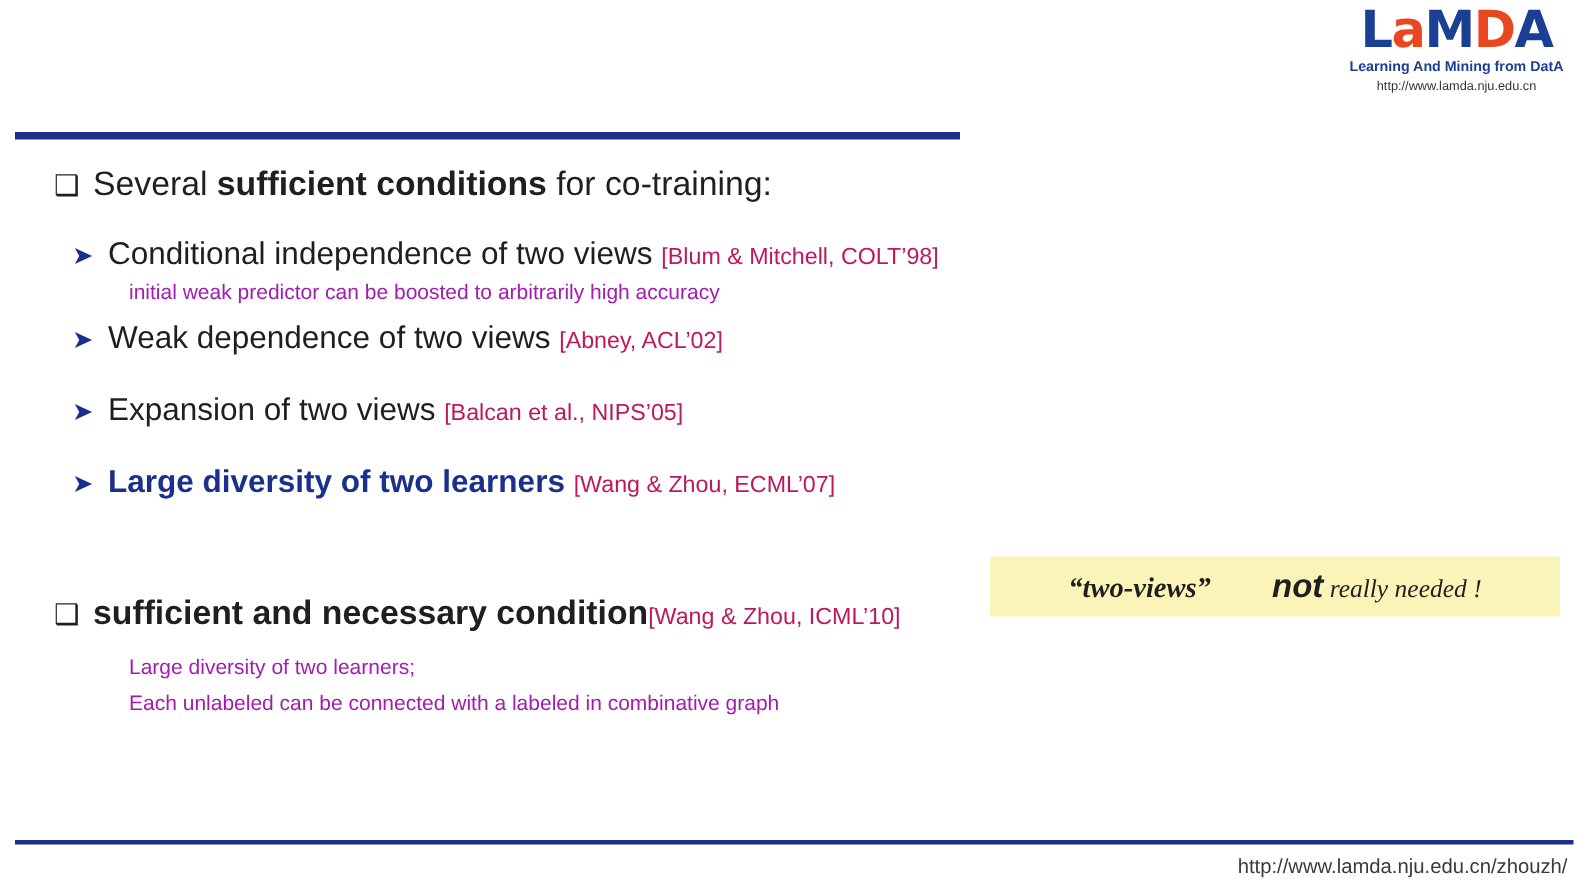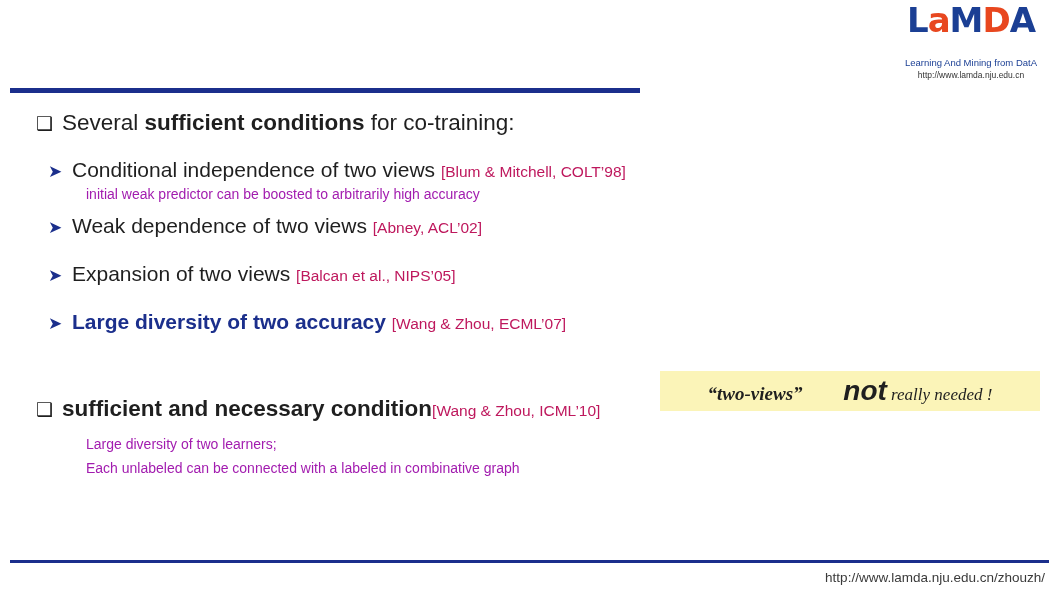--- a/index.html
+++ b/index.html
@@ -36,23 +36,23 @@
     line-height: 36px;
     white-space: nowrap;
   }
   .logo-word .l1 { color: #1b3f94; }
   .logo-word .l2 { color: #e8471f; }
   .logo-word .l3 { color: #1b3f94; }
   .logo-word .l4 { color: #e8471f; }
   .logo-word .l5 { color: #1b3f94; }
   .logo-tag {
     font-size: 9.5px;
-    font-weight: normal;
+    font-weight: bold;
     color: #1b3f94;
-    margin-top: 19px;
+    margin-top: 1px;
     white-space: nowrap;
   }
   .logo-url {
     font-size: 8.5px;
     color: #333333;
     margin-top: 2px;
     white-space: nowrap;
   }
 
   
@@ -149,21 +149,21 @@
     font-style: italic;
     font-weight: bold;
     font-size: 19px;
     color: #1f1f1f;
     white-space: nowrap;
   }
   .callout-text .big {
     font-family: "Liberation Sans", sans-serif;
     font-style: italic;
     font-weight: bold;
-    font-size: 28px;
+    font-size: 22px;
     margin-left: 36px;
   }
   .callout-text .small-it {
     font-size: 17px;
     font-style: italic;
     font-weight: normal;
   }
 
   
   .footer-rule {
@@ -228,21 +228,21 @@
       <div>
         <span>Expansion of two views </span><span class="ref">[Balcan et al., NIPS’05]</span>
       </div>
     </div>
 
     <div class="spacer-20"></div>
 
     <div class="row lvl2">
       <div class="bullet-ar">➤</div>
       <div>
-        <span class="blue-bold">Large diversity of two accuracy </span><span class="ref">[Wang &amp; Zhou, ECML’07]</span>
+        <span class="blue-bold">Large diversity of two learners </span><span class="ref">[Wang &amp; Zhou, ECML’07]</span>
       </div>
     </div>
 
     <div style="height:58px"></div>
 
     <div class="row lvl1">
       <div class="bullet-sq">❑</div>
       <div>
         <b>sufficient and necessary condition</b><span class="ref">[Wang &amp; Zhou, ICML’10]</span>
       </div>

